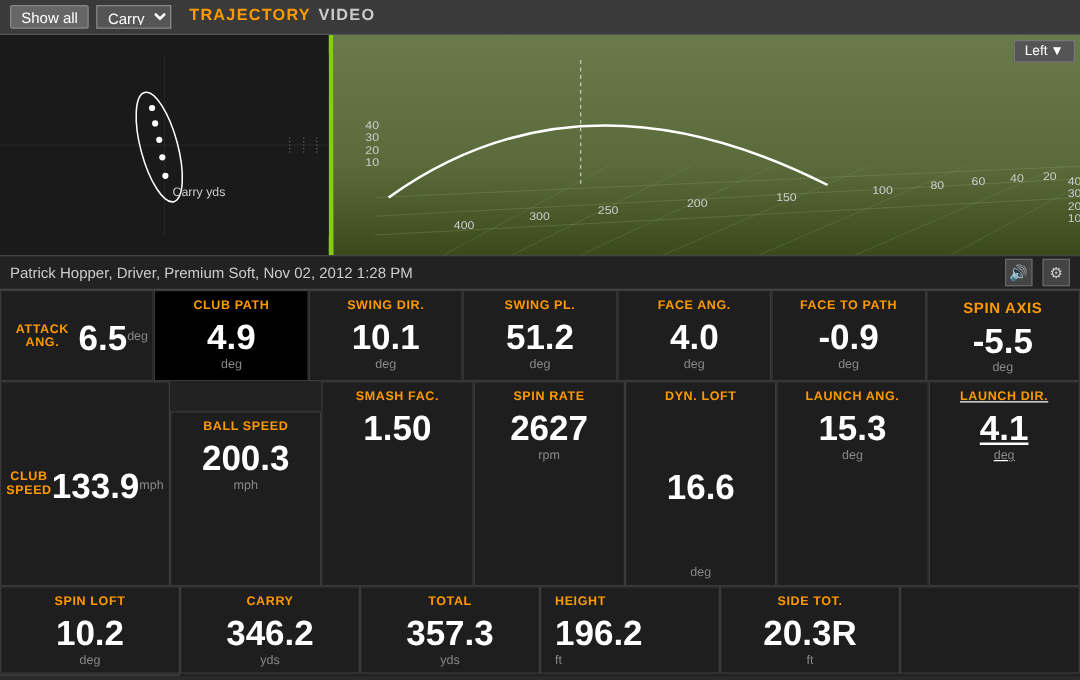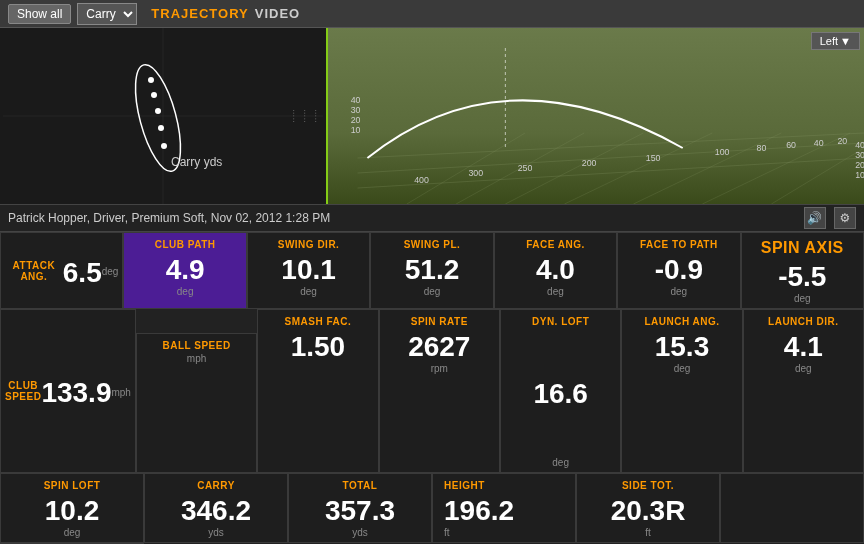--- a/index.html
+++ b/index.html
@@ -9,21 +9,20 @@
       background: #2a2a2a;
       font-family: Arial, sans-serif;
       color: #fff;
       overflow: hidden;
     }
 
     
     .top-controls {
       background: #3a3a3a;
       display: flex;
-      align-items: center;
       padding: 4px 8px;
       gap: 6px;
       height: 28px;
       border-bottom: 1px solid #555;
     }
     .show-all-btn {
       background: #666;
       color: #fff;
       border: 1px solid #888;
       padding: 2px 8px;
@@ -55,27 +54,27 @@
 
     
     .main-area {
       display: flex;
       height: 176px;
       background: #2a2a2a;
     }
 
     
     .shot-shape-panel {
-      width: 328px;
+      width: 267px;
       background: #1a1a1a;
       position: relative;
       display: flex;
       align-items: center;
       justify-content: center;
-      border-right: 2px solid #84cc16;
+      border-right: 4px solid #84cc16;
     }
     .drag-handle {
       position: absolute;
       right: 0;
       top: 50%;
       transform: translateY(-50%);
       color: #666;
       font-size: 10px;
       writing-mode: vertical-rl;
       padding: 4px 2px;
@@ -245,21 +244,21 @@
   </div>
 </div>
 
 <div id="stats-container">
     <div style="display: grid; grid-template-columns: repeat(7, 1fr); background: rgb(34, 34, 34);">
       <div style="background: rgb(30, 30, 30); border: 1px solid rgb(58, 58, 58); padding: 6px 4px 4px; text-align: center; display: flex; flex-direction: row; align-items: center;">
         <div style="color: rgb(255, 153, 0); font-size: 10px; font-weight: bold; letter-spacing: 0.5px; margin-bottom: 2px;">ATTACK ANG.</div>
         <div style="color: rgb(255, 255, 255); font-size: 28px; font-weight: bold; line-height: 1; margin: 4px 0px 2px; font-family: Arial, sans-serif;">6.5</div>
         <div style="color: rgb(136, 136, 136); font-size: 10px;">deg</div>
       </div>
-      <div style="background: #4c1d95; border: 1px solid rgb(58, 58, 58); padding: 6px 4px 4px; text-align: center; display: flex; flex-direction: column; align-items: center;">
+      <div style="background: #000000; border: 1px solid rgb(58, 58, 58); padding: 6px 4px 4px; text-align: center; display: flex; flex-direction: column; align-items: center;">
         <div style="color: rgb(255, 153, 0); font-size: 10px; font-weight: bold; letter-spacing: 0.5px; margin-bottom: 2px;">CLUB PATH</div>
         <div style="color: rgb(255, 255, 255); font-size: 28px; font-weight: bold; line-height: 1; margin: 4px 0px 2px; font-family: Arial, sans-serif;">4.9</div>
         <div style="color: rgb(136, 136, 136); font-size: 10px;">deg</div>
       </div>
       <div style="background: rgb(30, 30, 30); border: 1px solid rgb(58, 58, 58); padding: 6px 4px 4px; text-align: center; display: flex; flex-direction: column; align-items: center;">
         <div style="color: rgb(255, 153, 0); font-size: 10px; font-weight: bold; letter-spacing: 0.5px; margin-bottom: 2px;">SWING DIR.</div>
         <div style="color: rgb(255, 255, 255); font-size: 28px; font-weight: bold; line-height: 1; margin: 4px 0px 2px; font-family: Arial, sans-serif;">10.1</div>
         <div style="color: rgb(136, 136, 136); font-size: 10px;">deg</div>
       </div>
       <div style="background: rgb(30, 30, 30); border: 1px solid rgb(58, 58, 58); padding: 6px 4px 4px; text-align: center; display: flex; flex-direction: column; align-items: center;">
@@ -271,33 +270,34 @@
         <div style="color: rgb(255, 153, 0); font-size: 10px; font-weight: bold; letter-spacing: 0.5px; margin-bottom: 2px;">FACE ANG.</div>
         <div style="color: rgb(255, 255, 255); font-size: 28px; font-weight: bold; line-height: 1; margin: 4px 0px 2px; font-family: Arial, sans-serif;">4.0</div>
         <div style="color: rgb(136, 136, 136); font-size: 10px;">deg</div>
       </div>
       <div style="background: rgb(30, 30, 30); border: 1px solid rgb(58, 58, 58); padding: 6px 4px 4px; text-align: center; display: flex; flex-direction: column; align-items: center;">
         <div style="color: rgb(255, 153, 0); font-size: 10px; font-weight: bold; letter-spacing: 0.5px; margin-bottom: 2px;">FACE TO PATH</div>
         <div style="color: rgb(255, 255, 255); font-size: 28px; font-weight: bold; line-height: 1; margin: 4px 0px 2px; font-family: Arial, sans-serif;">-0.9</div>
         <div style="color: rgb(136, 136, 136); font-size: 10px;">deg</div>
       </div>
       <div style="background: rgb(30, 30, 30); border: 1px solid rgb(58, 58, 58); padding: 6px 4px 4px; text-align: center; display: flex; flex-direction: column; align-items: center;">
-        <div style="color: rgb(255, 153, 0); font-size: 16px; font-weight: bold; letter-spacing: 0.5px; margin-bottom: 2px;">SPIN AXIS</div>
+        <div style="color: rgb(255, 153, 0); font-size: 12px; font-weight: bold; letter-spacing: 0.5px; margin-bottom: 2px;">SPIN AXIS</div>
         <div style="color: rgb(255, 255, 255); font-size: 28px; font-weight: bold; line-height: 1; margin: 4px 0px 2px; font-family: Arial, sans-serif;">-5.5</div>
         <div style="color: rgb(136, 136, 136); font-size: 10px;">deg</div>
       </div>
     </div>
     <div style="display: grid; grid-template-columns: repeat(7, 1fr); background: rgb(34, 34, 34);">
       <div style="background: rgb(30, 30, 30); border: 1px solid rgb(58, 58, 58); padding: 6px 4px 4px; text-align: center; display: flex; flex-direction: row; align-items: center;">
         <div style="color: rgb(255, 153, 0); font-size: 10px; font-weight: bold; letter-spacing: 0.5px; margin-bottom: 2px;">CLUB SPEED</div>
         <div style="color: rgb(255, 255, 255); font-size: 28px; font-weight: bold; line-height: 1; margin: 4px 0px 2px; font-family: Arial, sans-serif;">133.9</div>
         <div style="color: rgb(136, 136, 136); font-size: 10px;">mph</div>
       </div>
       <div style="background: rgb(30, 30, 30); border: 1px solid rgb(58, 58, 58); padding: 6px 4px 4px; text-align: center; display: flex; flex-direction: column; align-items: center; margin-top: 24px;">
         <div style="color: rgb(255, 153, 0); font-size: 10px; font-weight: bold; letter-spacing: 0.5px; margin-bottom: 2px;">BALL SPEED</div>
+        <div style="color: rgb(255, 255, 255); font-size: 28px; font-weight: bold; line-height: 1; margin: 4px 0px 2px; font-family: Arial, sans-serif;">200.3</div>
         <div style="color: rgb(136, 136, 136); font-size: 10px;">mph</div>
       </div>
       <div style="background: rgb(30, 30, 30); border: 1px solid rgb(58, 58, 58); padding: 6px 4px 4px; text-align: center; display: flex; flex-direction: column; align-items: center;">
         <div style="color: rgb(255, 153, 0); font-size: 10px; font-weight: bold; letter-spacing: 0.5px; margin-bottom: 2px;">SMASH FAC.</div>
         <div style="color: rgb(255, 255, 255); font-size: 28px; font-weight: bold; line-height: 1; margin: 4px 0px 2px; font-family: Arial, sans-serif;">1.50</div>
         <div style="color: rgb(136, 136, 136); font-size: 10px;"></div>
       </div>
       <div style="background: rgb(30, 30, 30); border: 1px solid rgb(58, 58, 58); padding: 6px 4px 4px; text-align: center; display: flex; flex-direction: column; align-items: center;">
         <div style="color: rgb(255, 153, 0); font-size: 10px; font-weight: bold; letter-spacing: 0.5px; margin-bottom: 2px;">SPIN RATE</div>
         <div style="color: rgb(255, 255, 255); font-size: 28px; font-weight: bold; line-height: 1; margin: 4px 0px 2px; font-family: Arial, sans-serif;">2627</div>
@@ -306,21 +306,21 @@
       <div style="background: rgb(30, 30, 30); border: 1px solid rgb(58, 58, 58); padding: 6px 4px 4px; text-align: center; display: flex; flex-direction: column; align-items: center; gap: 47px;">
         <div style="color: rgb(255, 153, 0); font-size: 10px; font-weight: bold; letter-spacing: 0.5px; margin-bottom: 2px;">DYN. LOFT</div>
         <div style="color: rgb(255, 255, 255); font-size: 28px; font-weight: bold; line-height: 1; margin: 4px 0px 2px; font-family: Arial, sans-serif;">16.6</div>
         <div style="color: rgb(136, 136, 136); font-size: 10px;">deg</div>
       </div>
       <div style="background: rgb(30, 30, 30); border: 1px solid rgb(58, 58, 58); padding: 6px 4px 4px; text-align: center; display: flex; flex-direction: column; align-items: center;">
         <div style="color: rgb(255, 153, 0); font-size: 10px; font-weight: bold; letter-spacing: 0.5px; margin-bottom: 2px;">LAUNCH ANG.</div>
         <div style="color: rgb(255, 255, 255); font-size: 28px; font-weight: bold; line-height: 1; margin: 4px 0px 2px; font-family: Arial, sans-serif;">15.3</div>
         <div style="color: rgb(136, 136, 136); font-size: 10px;">deg</div>
       </div>
-      <div style="background: rgb(30, 30, 30); border: 1px solid rgb(58, 58, 58); padding: 6px 4px 4px; text-align: center; display: flex; flex-direction: column; align-items: center;">
+      <div style="background: rgb(30, 30, 30); border: 1px solid rgb(58, 58, 58); padding: 6px 4px 4px; text-align: center; display: flex; flex-direction: column; align-items: center; text-decoration: underline;">
         <div style="color: rgb(255, 153, 0); font-size: 10px; font-weight: bold; letter-spacing: 0.5px; margin-bottom: 2px;">LAUNCH DIR.</div>
         <div style="color: rgb(255, 255, 255); font-size: 28px; font-weight: bold; line-height: 1; margin: 4px 0px 2px; font-family: Arial, sans-serif;">4.1</div>
         <div style="color: rgb(136, 136, 136); font-size: 10px;">deg</div>
       </div>
     </div>
     <div style="display: grid; grid-template-columns: repeat(6, 1fr); background: rgb(34, 34, 34);">
       <div style="background: rgb(30, 30, 30); border: 1px solid rgb(58, 58, 58); padding: 6px 4px 4px; text-align: center; display: flex; flex-direction: column; align-items: center;">
         <div style="color: rgb(255, 153, 0); font-size: 10px; font-weight: bold; letter-spacing: 0.5px; margin-bottom: 2px;">SPIN LOFT</div>
         <div style="color: rgb(255, 255, 255); font-size: 28px; font-weight: bold; line-height: 1; margin: 4px 0px 2px; font-family: Arial, sans-serif;">10.2</div>
         <div style="color: rgb(136, 136, 136); font-size: 10px;">deg</div>

